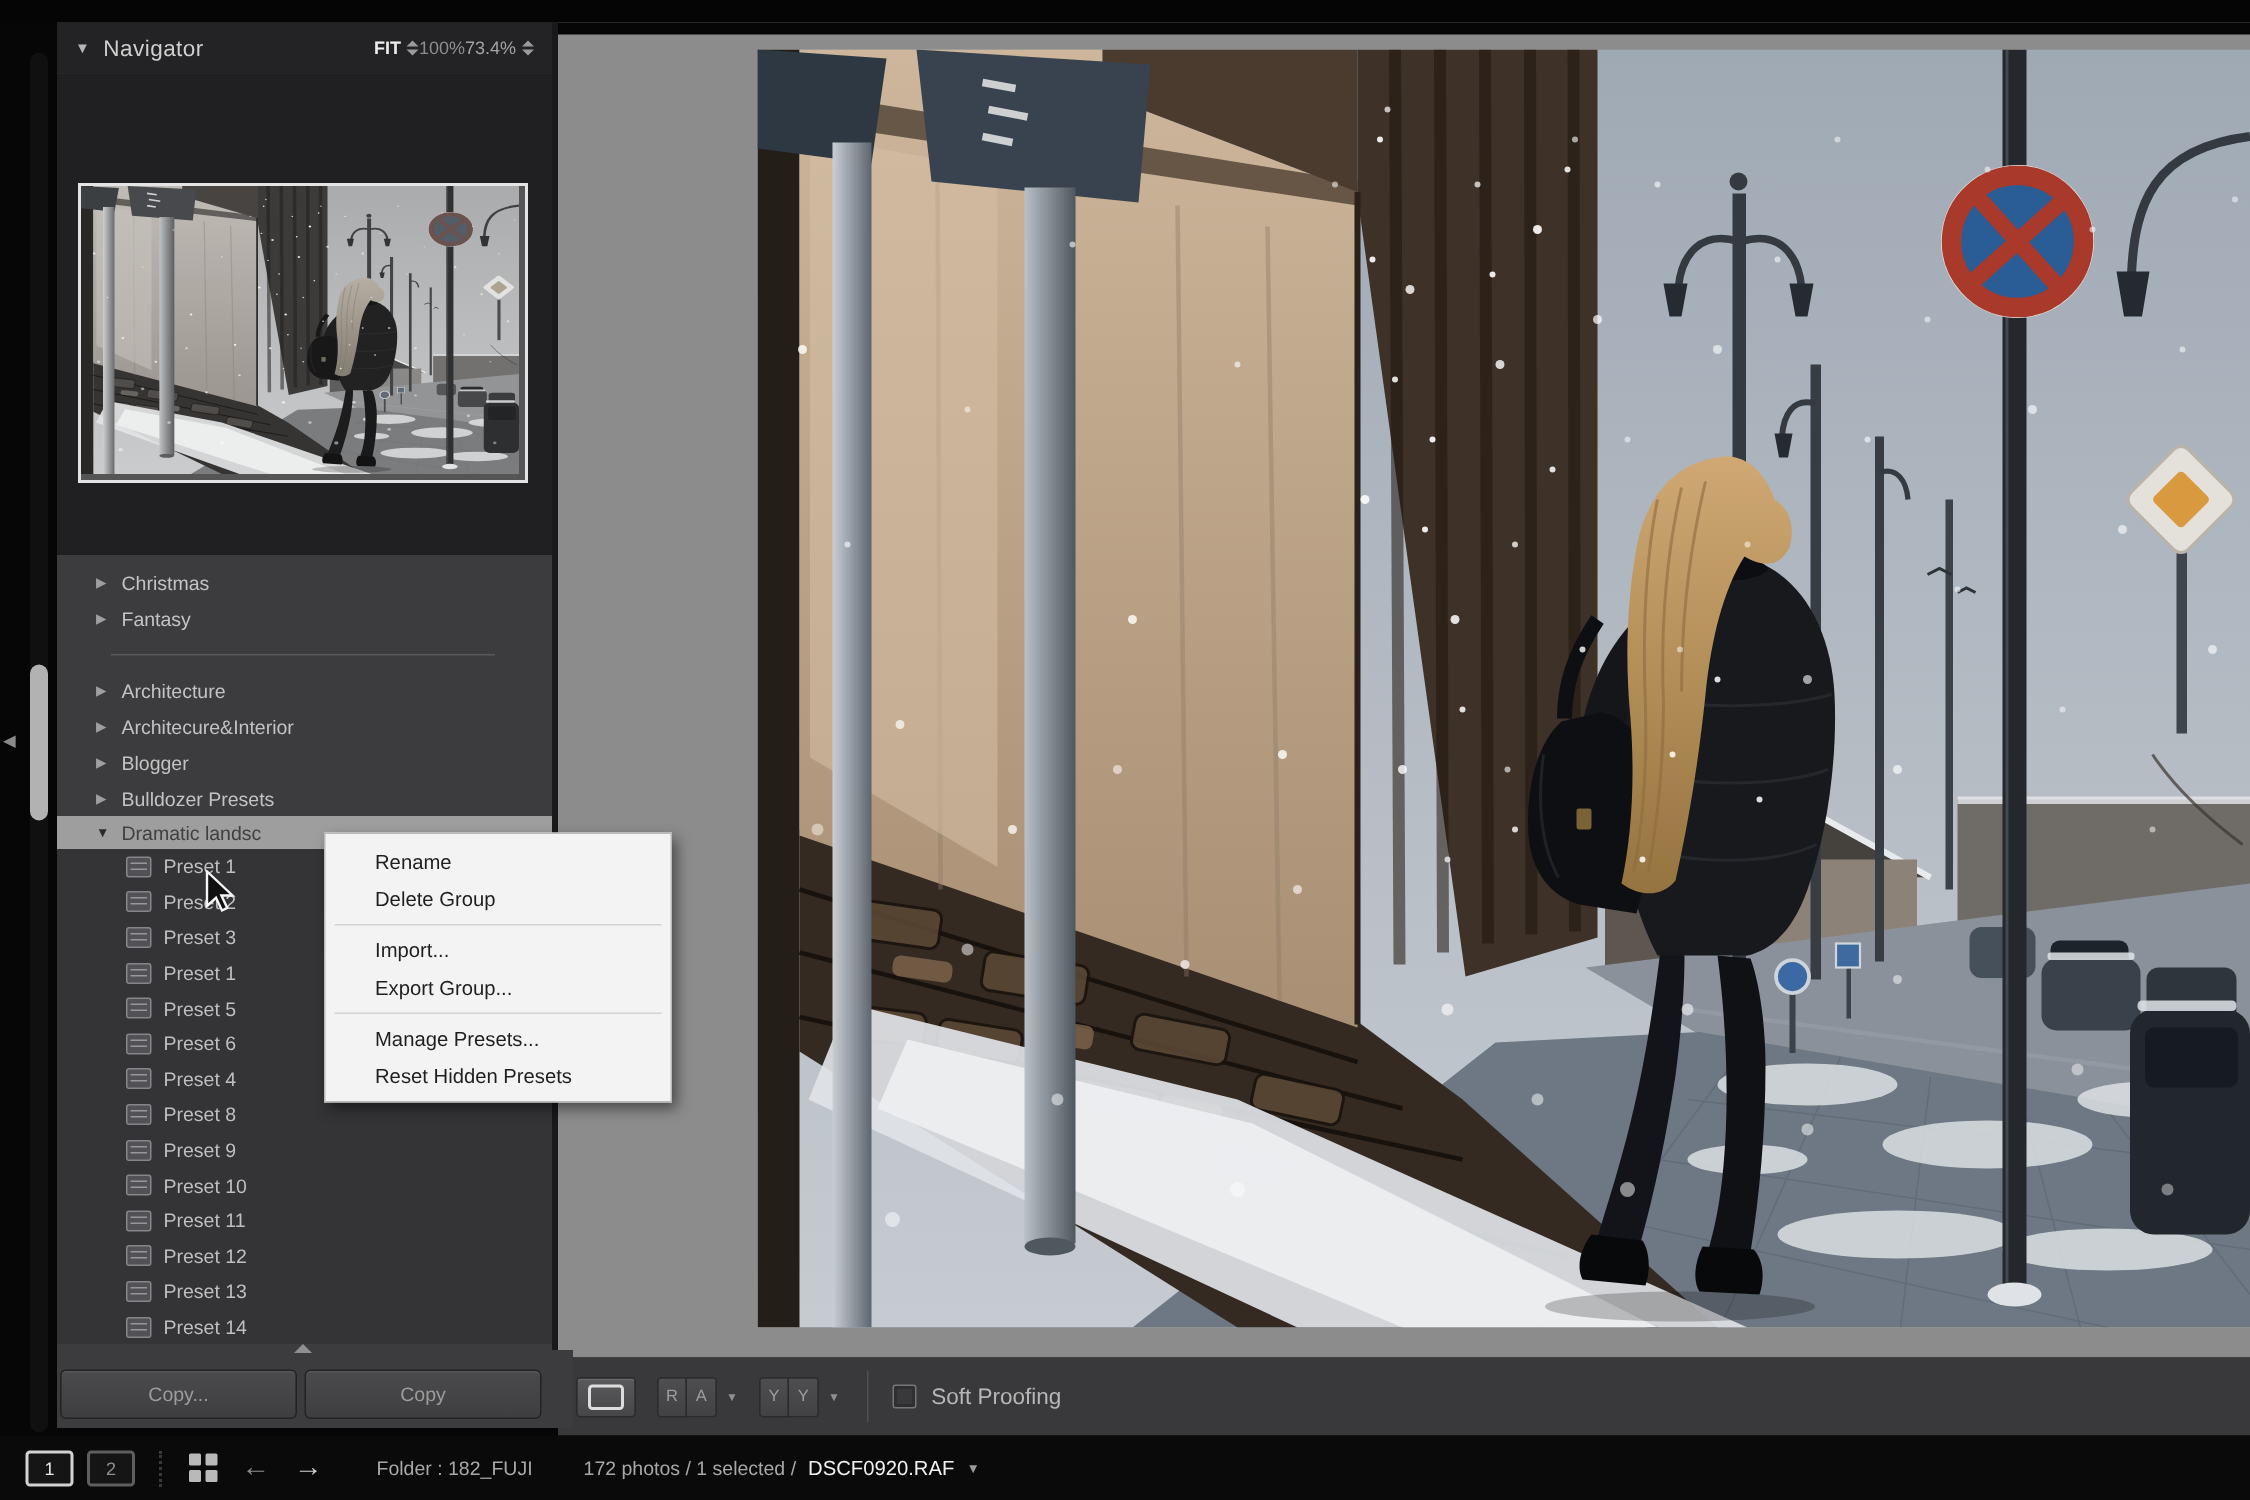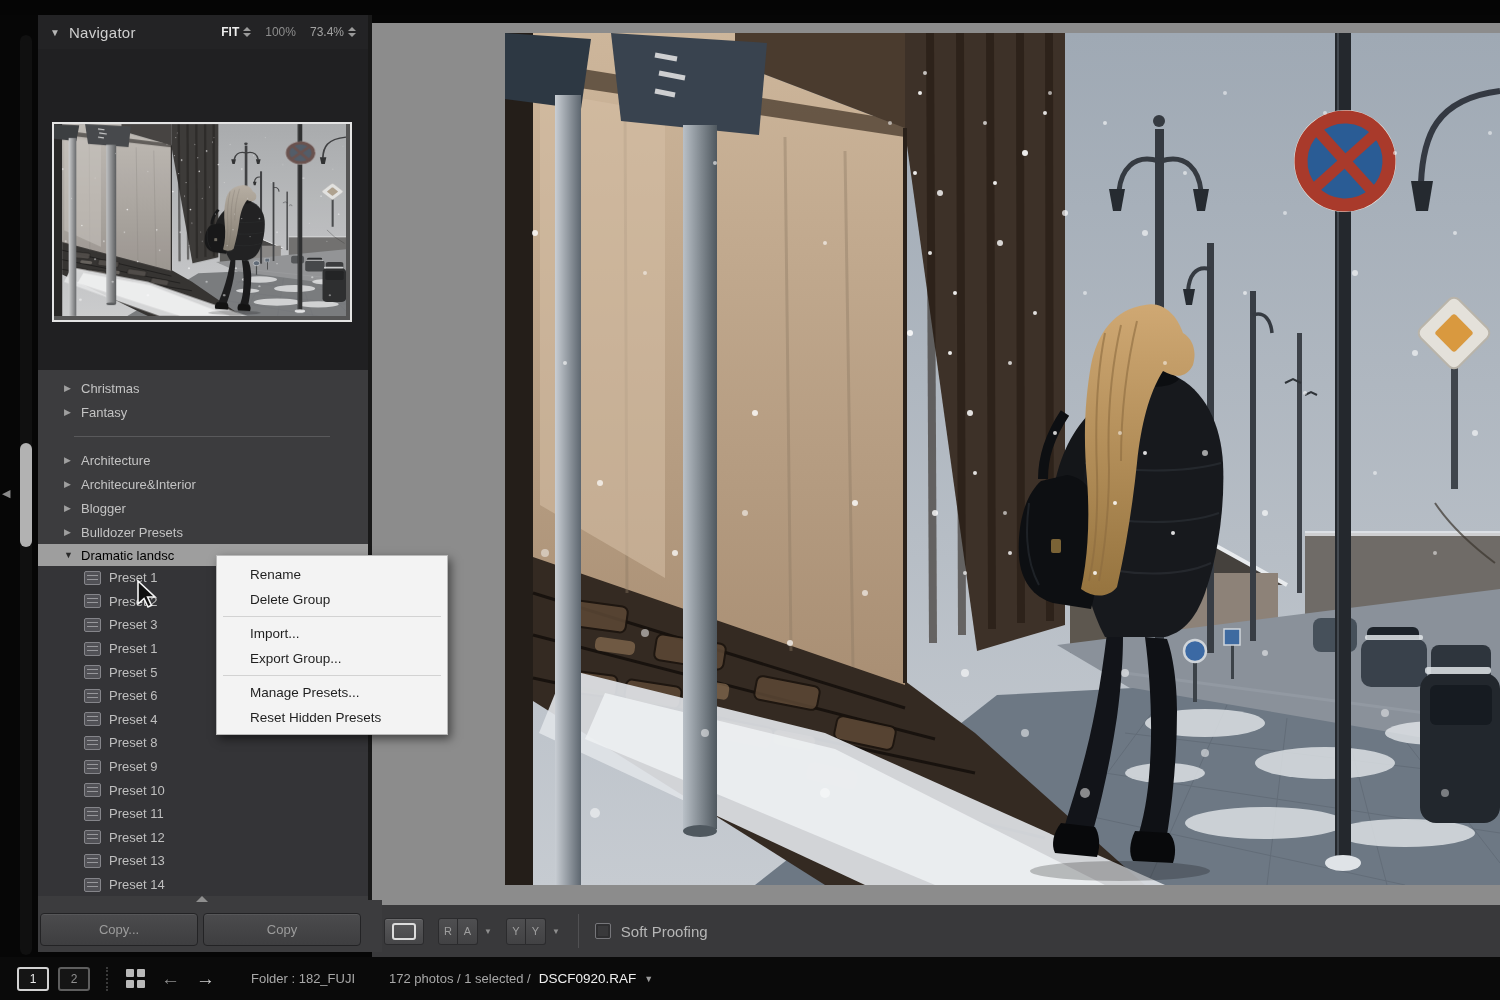--- a/index.html
+++ b/index.html
@@ -10,41 +10,41 @@
   .topbar{position:absolute;left:0;top:0;width:1500px;height:15px;background:#050505;}
   .left-strip{position:absolute;left:0;top:15px;width:38px;height:985px;background:#060606;}
   .left-collapse{position:absolute;left:2px;top:472px;font-size:11px;color:#8a8a8a;cursor:pointer;}
   .scroll-track{position:absolute;left:20px;top:20px;width:12px;height:920px;background:#101010;border-radius:6px;}
   .scroll-thumb{position:absolute;left:20px;top:428px;width:12px;height:104px;background:#b2b2b2;border-radius:6px;}
   
   .panel{position:absolute;left:38px;top:15px;width:330px;height:937px;background:#3c3c3e;border-right:4px solid #191919;box-sizing:content-box;}
   .nav-header{position:absolute;left:0;top:0;width:330px;height:34px;background:#232325;display:flex;align-items:center;padding:0 12px;box-sizing:border-box;}
   .nav-header .tri{font-size:10px;color:#b5b5b5;margin-right:9px;}
   .nav-title{font-size:15px;color:#cfcfcf;letter-spacing:.3px;}
-  .zoom-cluster{margin-left:auto;display:flex;align-items:flex-end;gap:14px;}
+  .zoom-cluster{margin-left:auto;display:flex;align-items:flex-end;}
   .zoom-item{display:flex;align-items:center;gap:4px;font-size:12px;}
   .z-fit{color:#ededed;font-weight:bold;}
   .z-100{color:#8d8d8d;}
   .z-custom{color:#a2a2a2;}
   .stepper{display:inline-flex;flex-direction:column;gap:2px;cursor:pointer;}
   .stepper i{display:block;width:0;height:0;border-left:4px solid transparent;border-right:4px solid transparent;}
   .stepper .up{border-bottom:4px solid #9a9a9a;}
   .stepper .dn{border-top:4px solid #9a9a9a;}
   .preview-area{position:absolute;left:0;top:34px;width:330px;height:321px;background:#202022;z-index:2;}
   .thumb-frame{position:absolute;left:14px;top:73px;width:296px;height:196px;border:2px solid #e4e4e4;background:#555;cursor:pointer;}
   .thumb-frame svg{display:block;filter:saturate(.22) brightness(1.04) contrast(.92);}
   
   .list{position:absolute;left:0;top:337px;width:330px;height:548px;overflow:hidden;z-index:1;}
   .row{position:relative;width:330px;height:24px;display:flex;align-items:center;cursor:pointer;}
   .row .tri{width:10px;margin-left:26px;font-size:9px;color:#9f9f9f;}
   .row .glabel{margin-left:7px;font-size:13px;color:#c3c3c3;white-space:nowrap;}
   .row.clipped{clip-path:inset(12px 0 0 0);}
   .row.selected{height:22px;background:#9e9e9e;}
   .row.selected .tri{color:#2a2a2a;}
-  .row.selected .glabel{color:#000000;text-align:right;}
+  .row.selected .glabel{color:#404040;text-align:right;}
   .divider-row{height:24px;display:flex;align-items:center;}
   .divider-row hr{border:none;border-top:1px solid #59595b;width:100%;margin:0 38px 0 36px;}
   .preset-row{position:relative;width:330px;height:23.6px;background:#343437;display:flex;align-items:center;cursor:pointer;}
   .preset-icon{margin-left:46px;width:15px;height:12px;border:1px solid #85858a;background:#515156;border-radius:2px;position:relative;flex:none;}
   .preset-icon::after{content:"";position:absolute;left:2px;right:2px;top:3px;height:1px;background:#97979b;box-shadow:0 4px 0 #97979b;}
   .plabel{margin-left:8px;font-size:13px;color:#bfbfbf;white-space:nowrap;}
   
   .panel-buttons{position:absolute;left:0;top:885px;width:344px;height:52px;background:#3c3c3e;z-index:3;}
   .resize-nub{position:absolute;left:158px;top:-4px;width:0;height:0;border-left:6px solid transparent;border-right:6px solid transparent;border-bottom:6px solid #8f8f8f;}
   .pbtn{position:absolute;top:13px;height:33px;border-radius:4px;border:1px solid #232325;background:linear-gradient(#4b4b4d,#3e3e40);box-shadow:inset 0 1px 0 rgba(255,255,255,.07);color:#9c9c9c;font-size:13px;display:flex;align-items:center;justify-content:center;cursor:pointer;box-sizing:border-box;}

